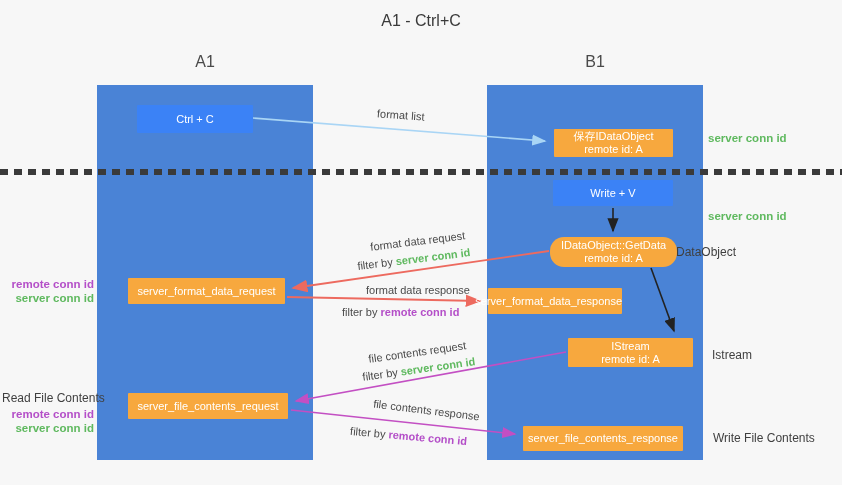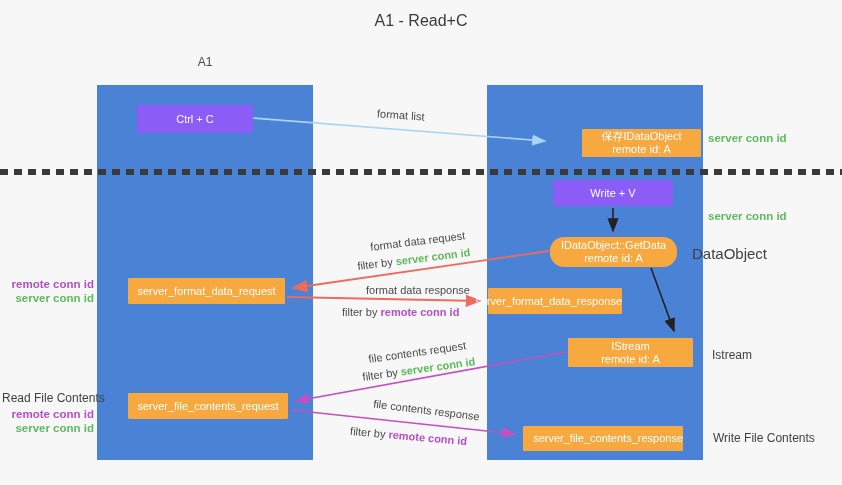--- a/index.html
+++ b/index.html
@@ -6,52 +6,53 @@
   body{
     width:842px;height:485px;position:relative;overflow:hidden;
     background:#f7f7f7;
     font-family:"Liberation Sans", sans-serif;
     color:#3f3f3f;
   }
   .abs{position:absolute;}
   
   .title{left:0;top:10px;width:842px;text-align:center;font-size:16px;color:#3a3a3a;line-height:21px;}
   
-  .col-header{width:216px;text-align:center;font-size:12px;color:#4a4a4a;line-height:14px;top:55px;}
+  .col-header{width:216px;text-align:center;font-size:16px;color:#4a4a4a;line-height:14px;top:55px;}
   
   .column{top:85px;width:216px;height:375px;background:#4a83d6;z-index:1;}
   
   .dotted{left:0;top:169px;width:842px;height:6px;z-index:2;
     background:repeating-linear-gradient(90deg,#3a3a3a 0 8px,transparent 8px 14px);}
   
   svg.arrows{left:0;top:0;z-index:3;pointer-events:none;}
   
   .box{z-index:4;color:#fff;font-size:11px;display:flex;flex-direction:column;
        align-items:center;justify-content:center;text-align:center;line-height:13px;border-radius:1px;}
-  .green{background:#8b5cf6;}
+  .green{background:#3b82f6;}
   .orange{background:#f7a83e;}
   
   .lbl{z-index:4;font-size:11.5px;white-space:nowrap;}
   .green-t{color:#5fb95f;font-weight:bold;}
   .purple-t{color:#b44fc8;font-weight:bold;}
   .dark-t{color:#3f3f3f;}
   .mid{color:#4a4a4a;font-size:11px;}
   .left-stack{width:88px;text-align:right;}
 </style>
 </head>
 <body>
 
 <div class="abs title">
-  <div>A1 - Read+C</div>
+  <div>A1 - Ctrl+C</div>
 </div>
 
 <div class="abs col-header" style="left:97px;">
   <div>A1</div>
 </div>
 <div class="abs col-header" style="left:487px;">
+  <div>B1</div>
 </div>
 
 <div class="abs column" style="left:97px;"></div>
 <div class="abs column" style="left:487px;"></div>
 
 <div class="abs dotted"></div>
 
 <svg class="abs arrows" width="842" height="485" viewBox="0 0 842 485">
   <defs>
     <marker id="mblue" markerWidth="9" markerHeight="7" refX="8" refY="3.5" orient="auto">
@@ -79,45 +80,45 @@
 <div class="abs box green" style="left:137px;top:105px;width:116px;height:28px;">
   <div>Ctrl + C</div>
 </div>
 <div class="abs box orange" style="left:128px;top:278px;width:157px;height:26px;">
   <div>server_format_data_request</div>
 </div>
 <div class="abs box orange" style="left:128px;top:393px;width:160px;height:26px;">
   <div>server_file_contents_request</div>
 </div>
 
-<div class="abs box orange" style="left:554px;top:129px;width:119px;height:28px;margin-left:28px;">
+<div class="abs box orange" style="left:554px;top:129px;width:119px;height:28px;">
   <div>保存IDataObject</div>
   <div>remote id: A</div>
 </div>
 <div class="abs box green" style="left:553px;top:180px;width:120px;height:26px;">
   <div>Write + V</div>
 </div>
 <div class="abs box orange" style="left:550px;top:237px;width:127px;height:30px;border-radius:14px;">
   <div>IDataObject::GetData</div>
   <div>remote id: A</div>
 </div>
 <div class="abs box orange" style="left:488px;top:288px;width:134px;height:26px;align-items:flex-end;">
   <div>server_format_data_response</div>
 </div>
 <div class="abs box orange" style="left:568px;top:338px;width:125px;height:29px;">
   <div>IStream</div>
   <div>remote id: A</div>
 </div>
-<div class="abs box orange" style="left:523px;top:426px;width:160px;height:25px;align-items:flex-end;">
+<div class="abs box orange" style="left:523px;top:426px;width:160px;height:25px;">
   <div>server_file_contents_response</div>
 </div>
 
 <div class="abs lbl green-t" style="left:708px;top:132px;">server conn id</div>
 <div class="abs lbl green-t" style="left:708px;top:210px;">server conn id</div>
-<div class="abs lbl dark-t" style="left:692px;top:245px;font-size:15px;">DataObject</div>
+<div class="abs lbl dark-t" style="left:676px;top:245px;font-size:12px;">DataObject</div>
 <div class="abs lbl dark-t" style="left:712px;top:348px;font-size:12px;">Istream</div>
 <div class="abs lbl dark-t" style="left:713px;top:431px;font-size:12px;">Write File Contents</div>
 
 <div class="abs lbl purple-t left-stack" style="left:6px;top:278px;">remote conn id</div>
 <div class="abs lbl green-t left-stack" style="left:6px;top:292px;">server conn id</div>
 <div class="abs lbl dark-t left-stack" style="left:2px;top:391px;font-size:12px;width:90px;">Read File Contents</div>
 <div class="abs lbl purple-t left-stack" style="left:6px;top:408px;">remote conn id</div>
 <div class="abs lbl green-t left-stack" style="left:6px;top:422px;">server conn id</div>
 
 <div class="abs lbl mid" style="left:377px;top:109px;transform:rotate(4deg);">format list</div>

